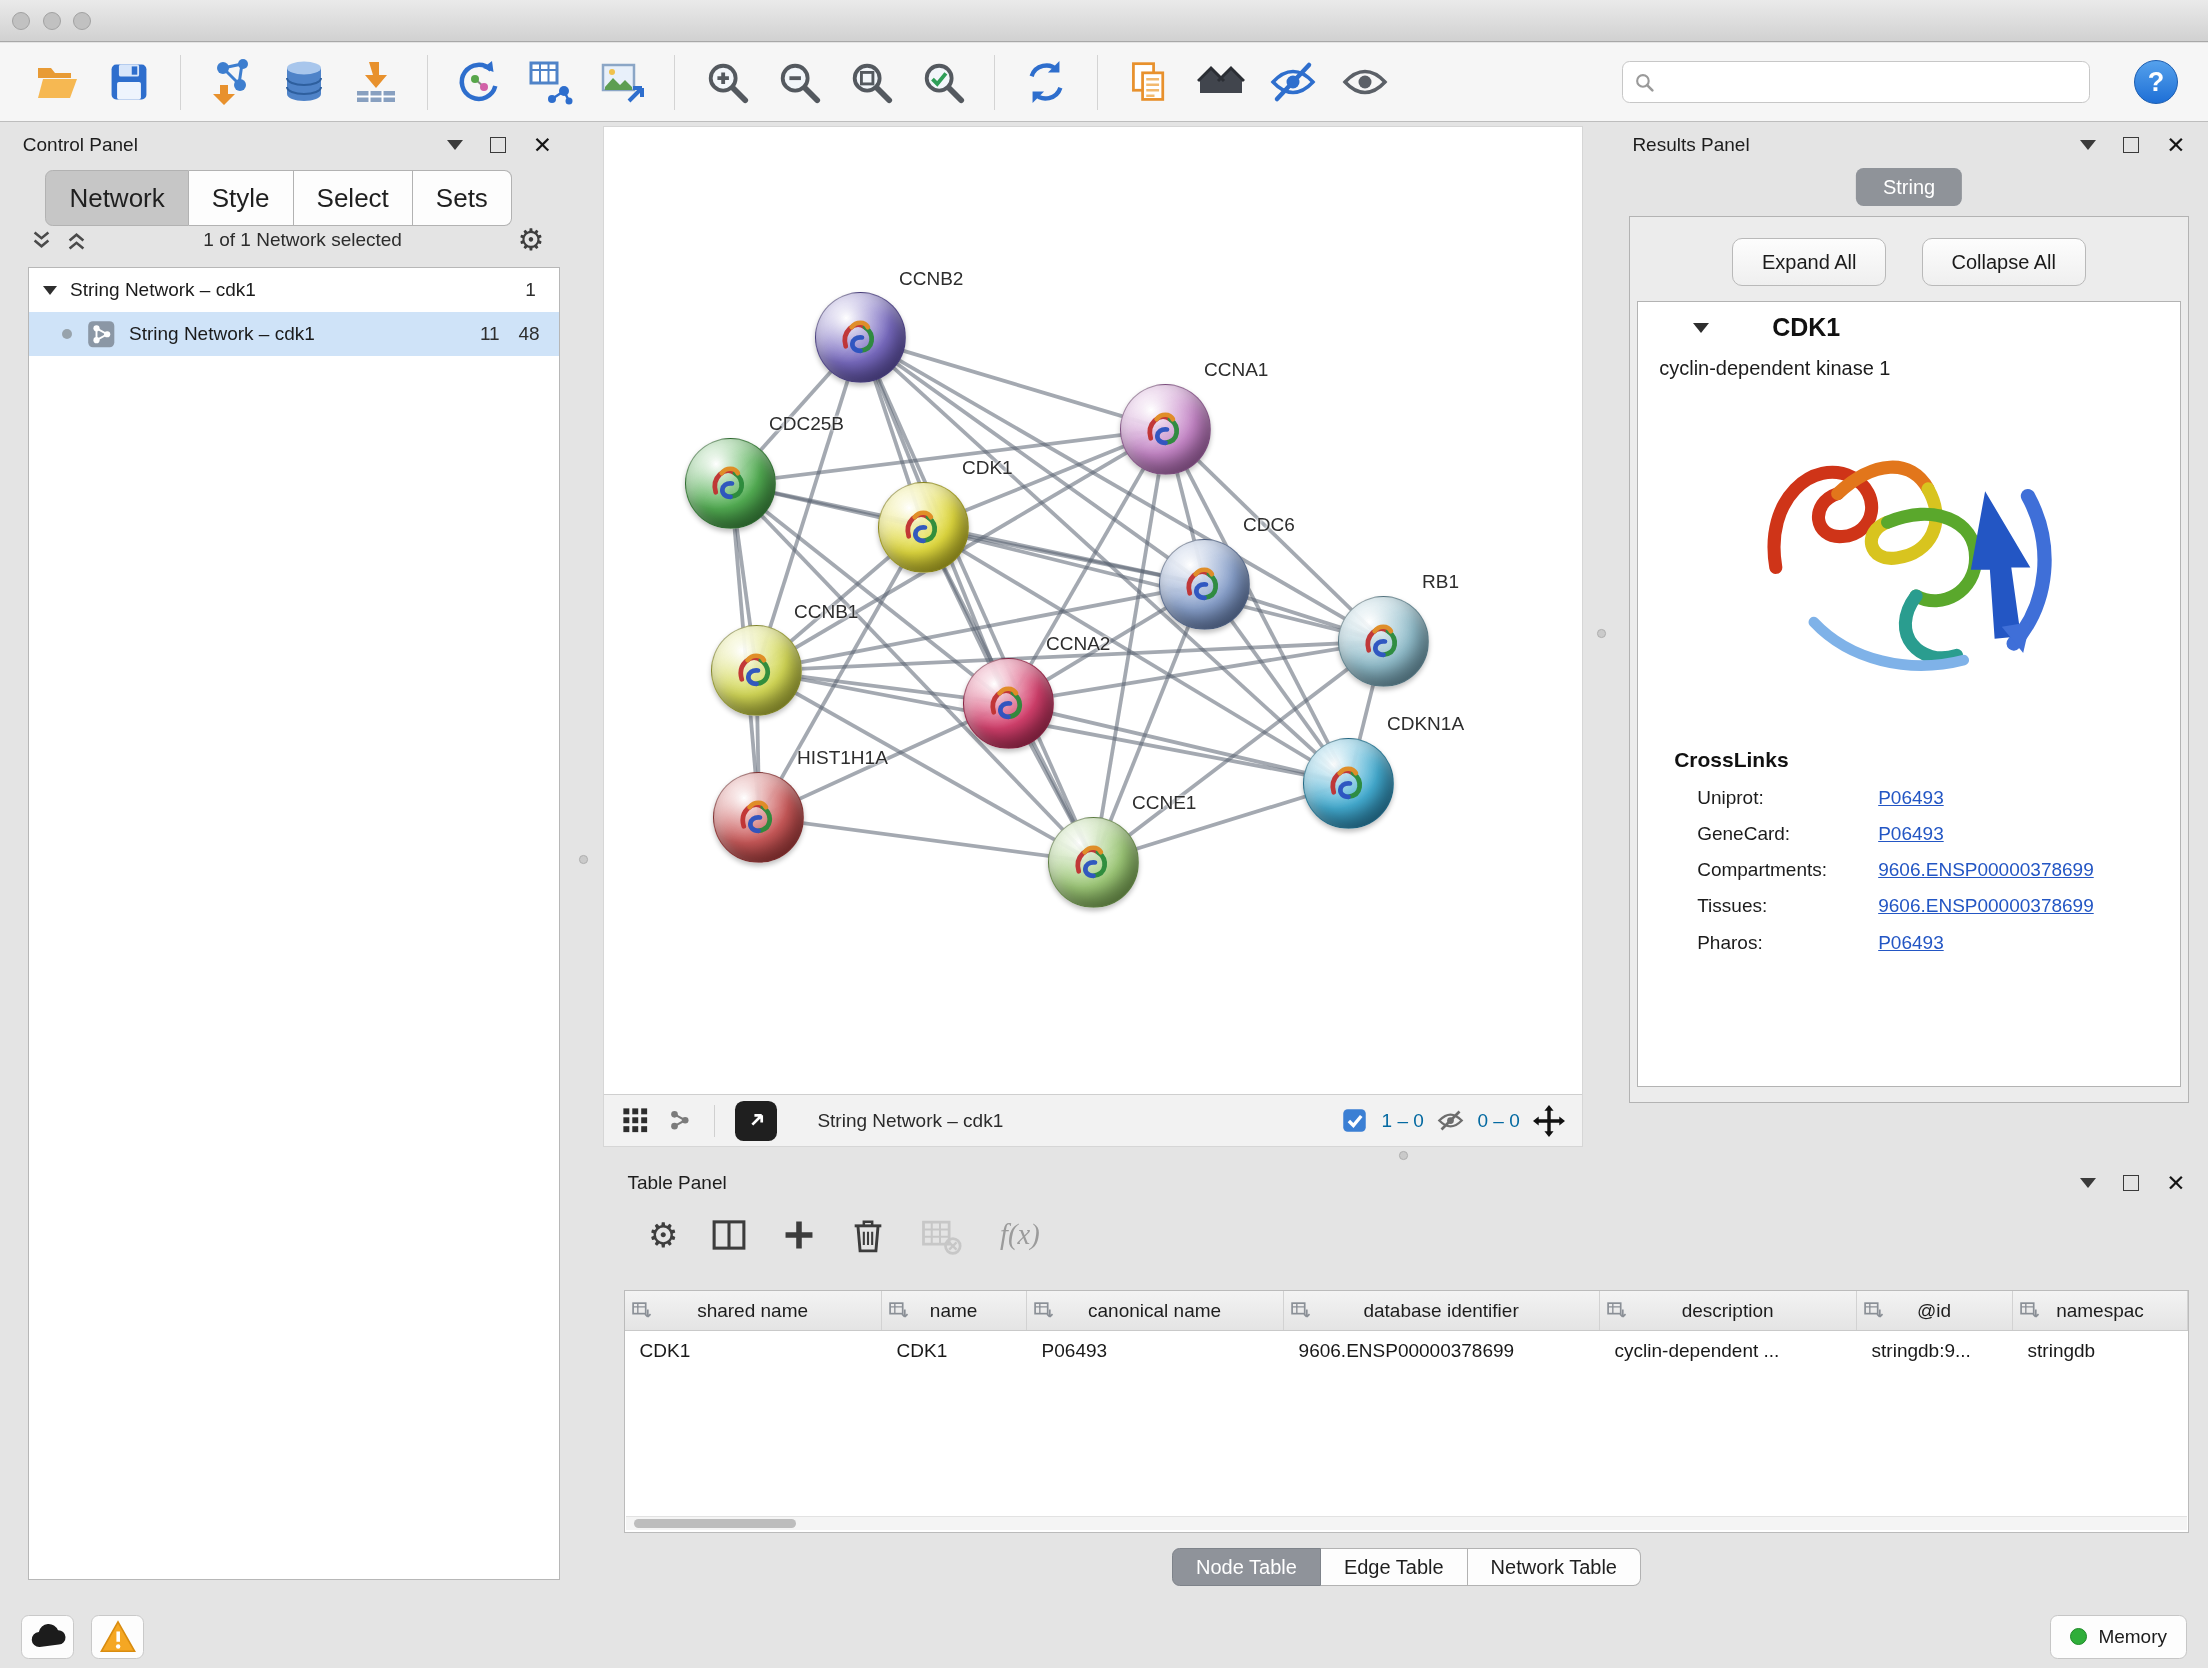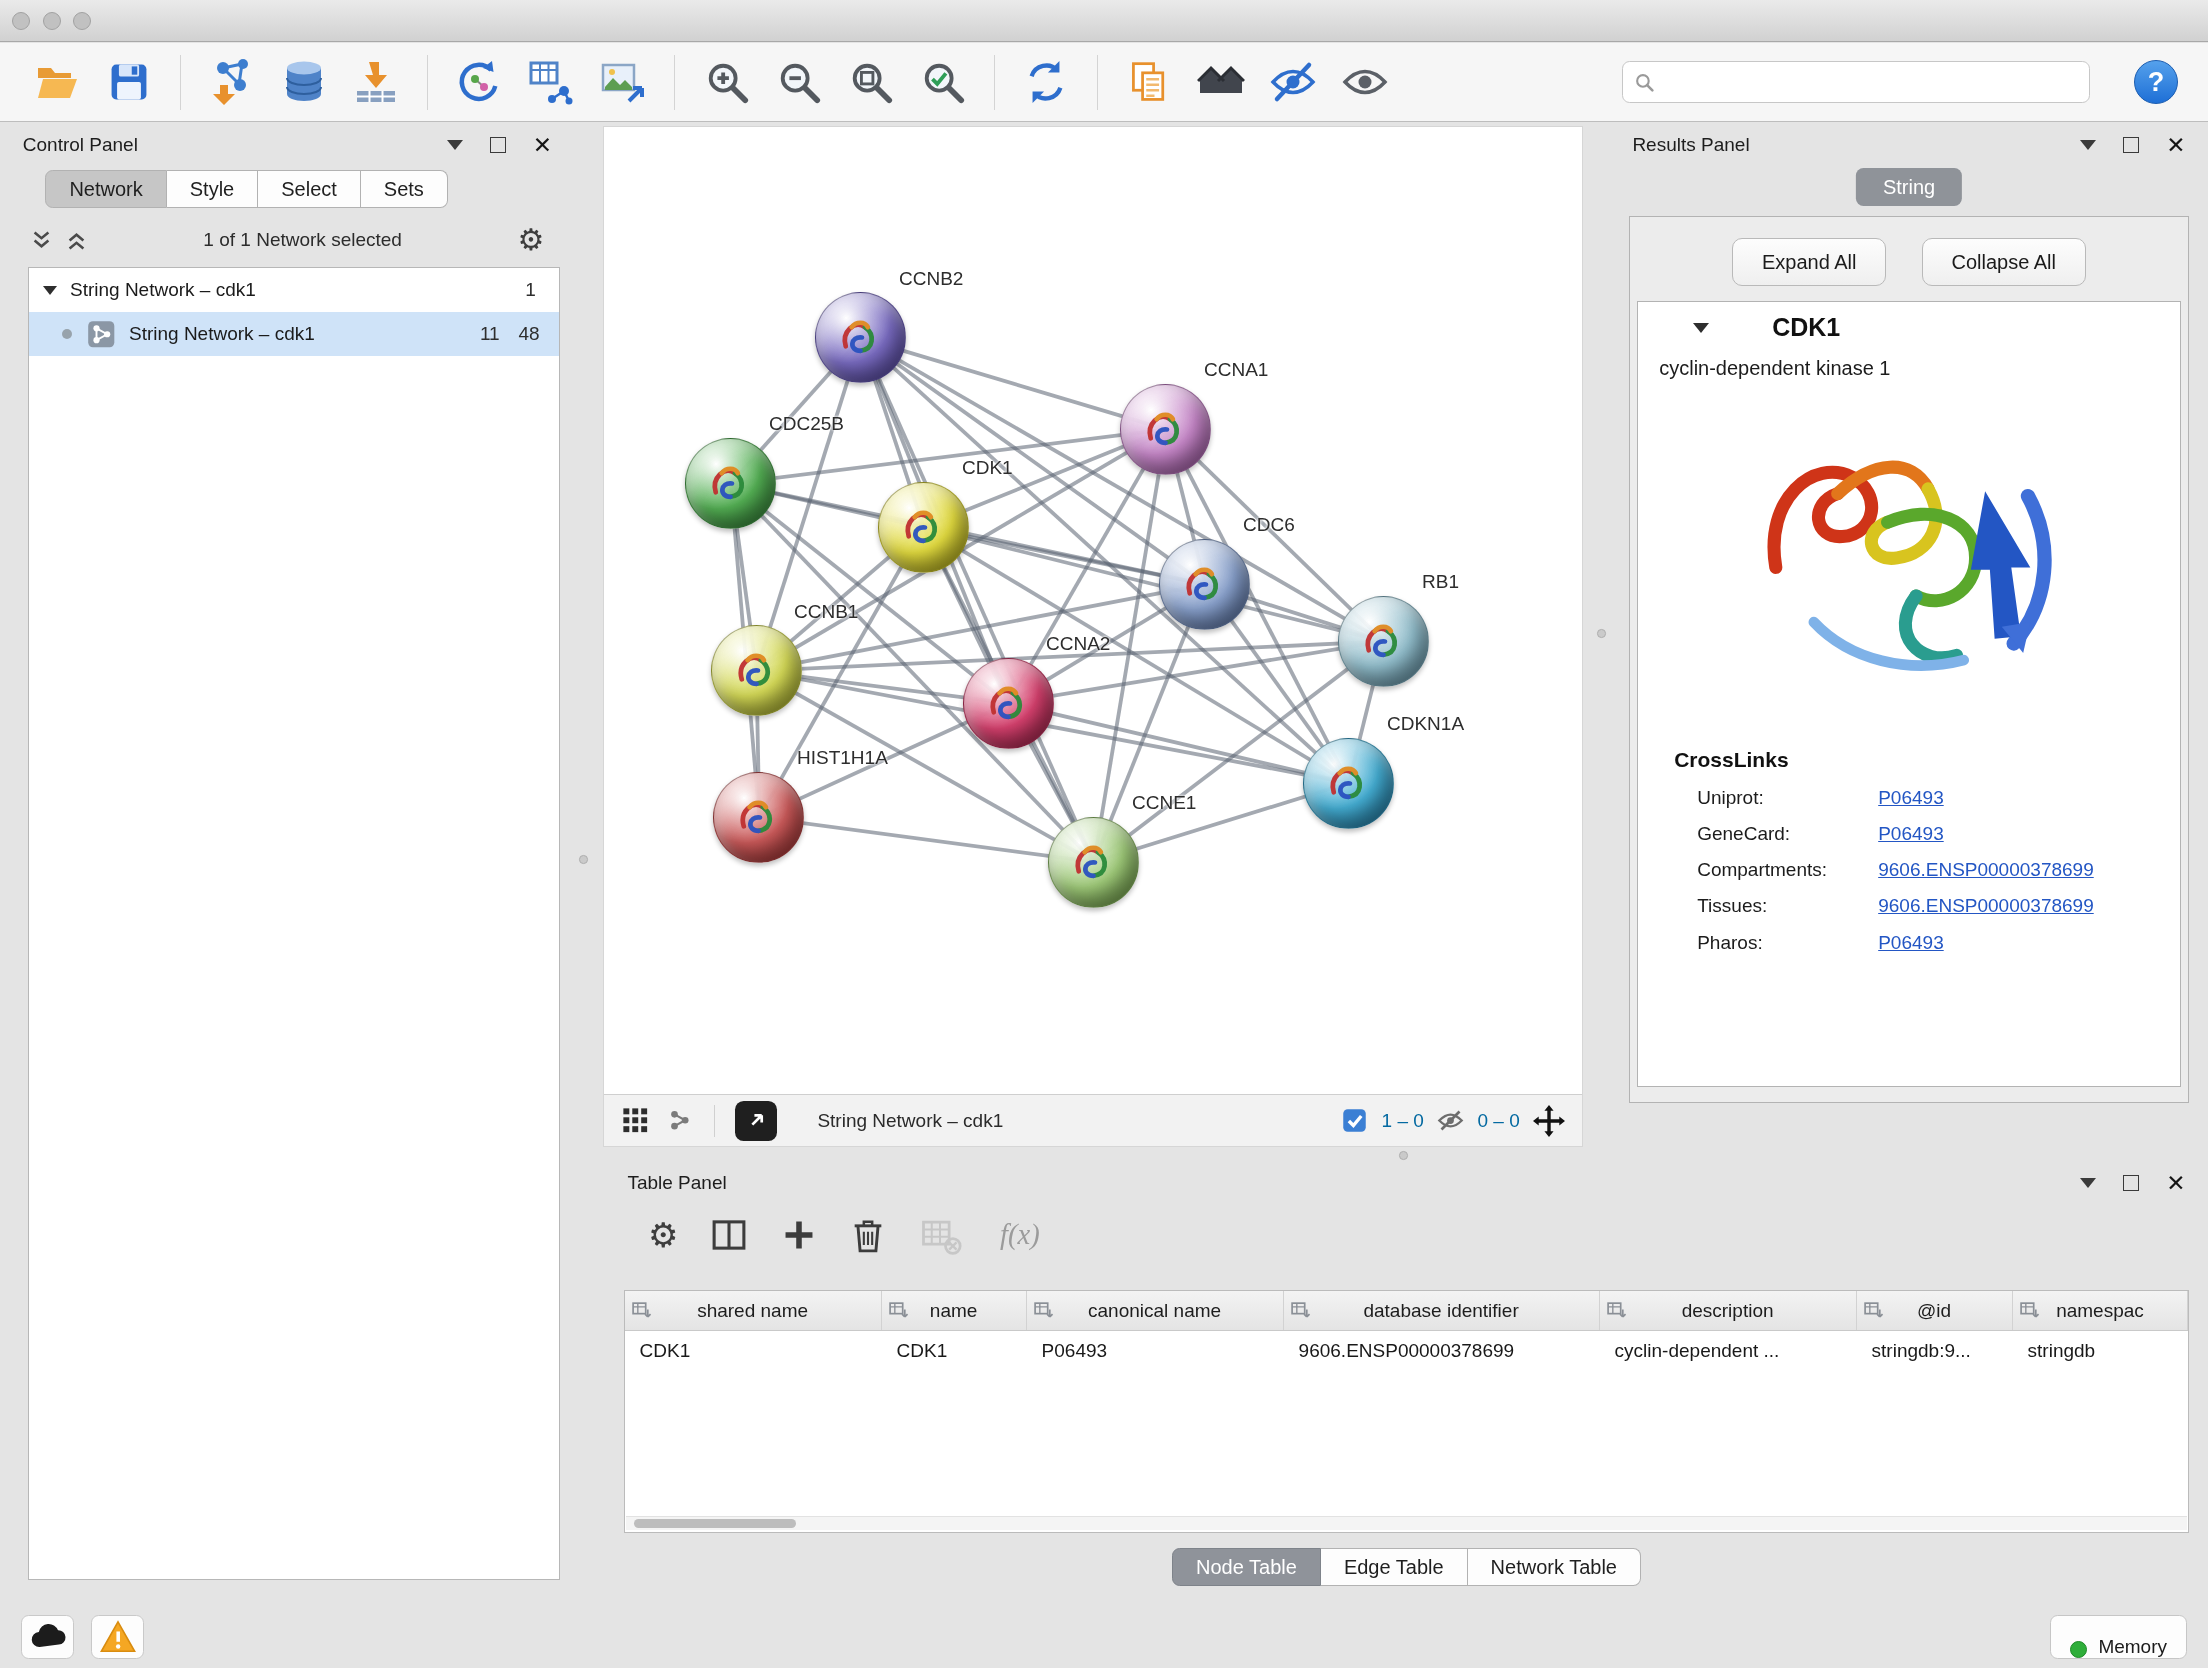--- a/index.html
+++ b/index.html
@@ -22,21 +22,21 @@
   
   .panel-header{height:38px;display:flex;align-items:center;padding:0 11.4px;font-size:19px;color:#1d1d1d;justify-content:space-between;}
   .ph-icons{margin-left:auto;display:flex;gap:27px;align-items:center;}
   .ph-caret{width:0;height:0;border-left:8.6px solid transparent;border-right:8.6px solid transparent;border-top:10.5px solid #3a3a3a;}
   .ph-float{width:16px;height:16px;border:1.9px solid #3a3a3a;}
   .ph-close{font-size:23px;font-weight:bold;color:#151515;line-height:1;}
 
   
   #control-panel{position:absolute;left:11.4px;top:126px;width:552px;height:1465px;}
   #cp-tabs{position:absolute;left:34px;top:44px;display:flex;}
-  .seg-btn{height:38px;padding:0 23px;background:#fdfdfd;border:1px solid #b2b2b2;border-left:none;font-size:20px;display:flex;align-items:center;color:#1f1f1f;}
+  .seg-btn{height:56px;padding:0 23px;background:#fdfdfd;border:1px solid #b2b2b2;border-left:none;font-size:26px;display:flex;align-items:center;color:#1f1f1f;}
   .seg-btn:first-child{border-left:1px solid #b2b2b2;border-radius:7.6px 0 0 7.6px;}
   .seg-btn:last-child{border-radius:0 7.6px 7.6px 0;}
   #cp-tabs .seg-btn.selected{background:#c6c6c6;}
   #cp-subheader{position:absolute;left:9.5px;right:9.5px;top:91px;height:46px;display:flex;align-items:center;gap:11.4px;padding:0 9.5px;}
   #cp-subheader .status{flex:1;text-align:center;font-size:19px;color:#2c2c2c;}
   .gear{font-size:30px;color:#3d3d3d;line-height:1;}
   #cp-tree{position:absolute;left:17px;right:3.8px;top:141px;bottom:11.4px;background:#fff;border:1px solid #b7b7b7;}
   .tree-row{height:44px;display:flex;align-items:center;font-size:19px;padding:0 13.3px;}
   .tree-row.selected{background:#cfe3f8;}
   .caret-down{width:0;height:0;border-left:7.6px solid transparent;border-right:7.6px solid transparent;border-top:9.5px solid #2e2e2e;}
@@ -95,21 +95,21 @@
   .c0{width:257px}.c1{width:145px}.c2{width:257px}.c3{width:316px}.c4{width:257px}.c5{width:156px}.c6{flex:1}
   .t-scroll{position:absolute;left:1.9px;right:1.9px;bottom:1.9px;height:14.3px;background:#f4f4f4;border-top:1px solid #e2e2e2;}
   .t-thumb{position:absolute;left:7.6px;top:1.9px;width:162px;height:9.5px;border-radius:4.8px;background:#bdbdbd;}
   #tp-tabs{position:absolute;left:0;right:0;top:384px;display:flex;justify-content:center;}
   #tp-tabs .seg-btn{height:38px;font-size:20px;}
   #tp-tabs .seg-btn.selected{background:#8f939a;color:#fff;border-color:#7e838a;}
 
   
   #statusbar{position:absolute;left:0;top:1605px;width:2208px;height:63px;display:flex;align-items:center;padding:0 21px;gap:17px;}
   .sb-btn{width:53px;height:44px;background:#fdfdfd;border:1px solid #c9c9c9;border-radius:7.6px;display:flex;align-items:center;justify-content:center;}
-  #memory-btn{margin-left:auto;height:44px;background:#fdfdfd;border:1px solid #c6c6c6;border-radius:7.6px;display:flex;align-items:flex-end;gap:11px;padding:0 19px;font-size:19px;color:#1b1b1b;}
+  #memory-btn{margin-left:auto;height:44px;background:#fdfdfd;border:1px solid #c6c6c6;border-radius:7.6px;display:flex;align-items:center;gap:11px;padding:0 19px;font-size:19px;color:#1b1b1b;}
   .mem-dot{width:17px;height:17px;border-radius:50%;background:#2fae3a;border:1px solid #1d8a27;}
 
   .split-dot{position:absolute;width:8.6px;height:8.6px;border-radius:50%;background:#cacaca;border:1px solid #aeaeae;}
 </style>
 </head>
 <body>
 
 <div id="titlebar">
   <span class="tl"></span>
   <span class="tl"></span>

